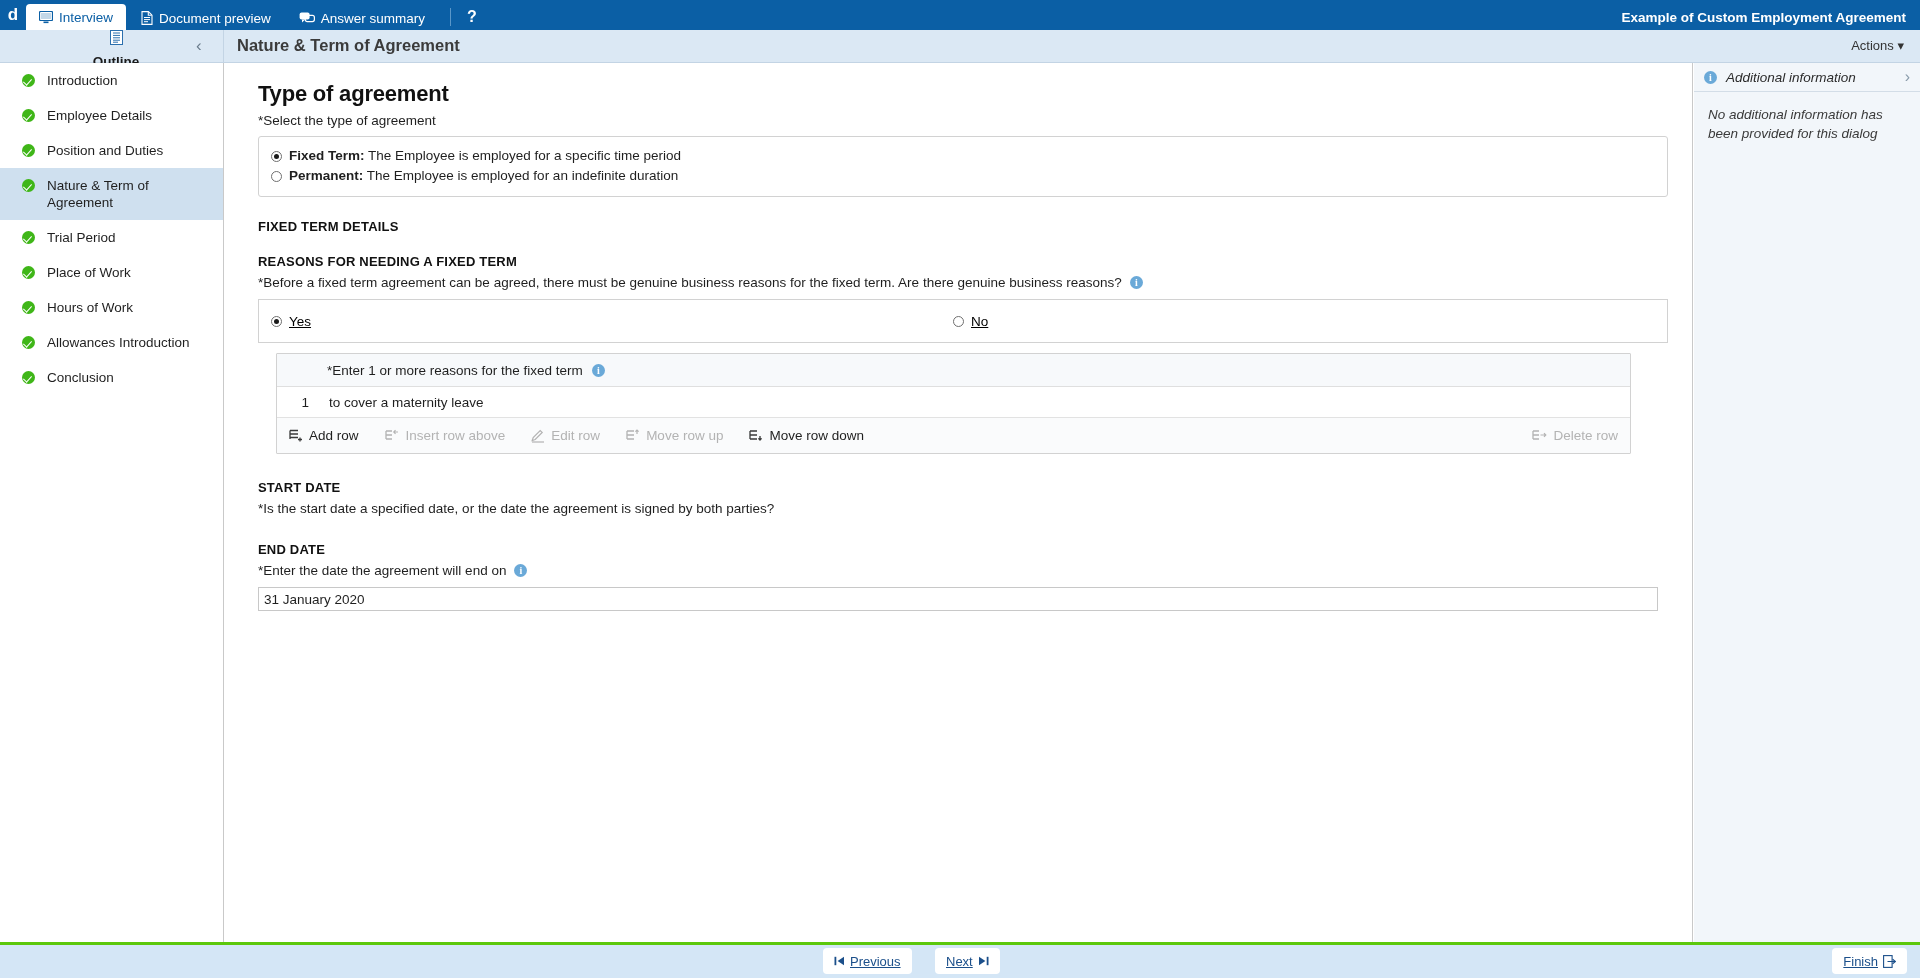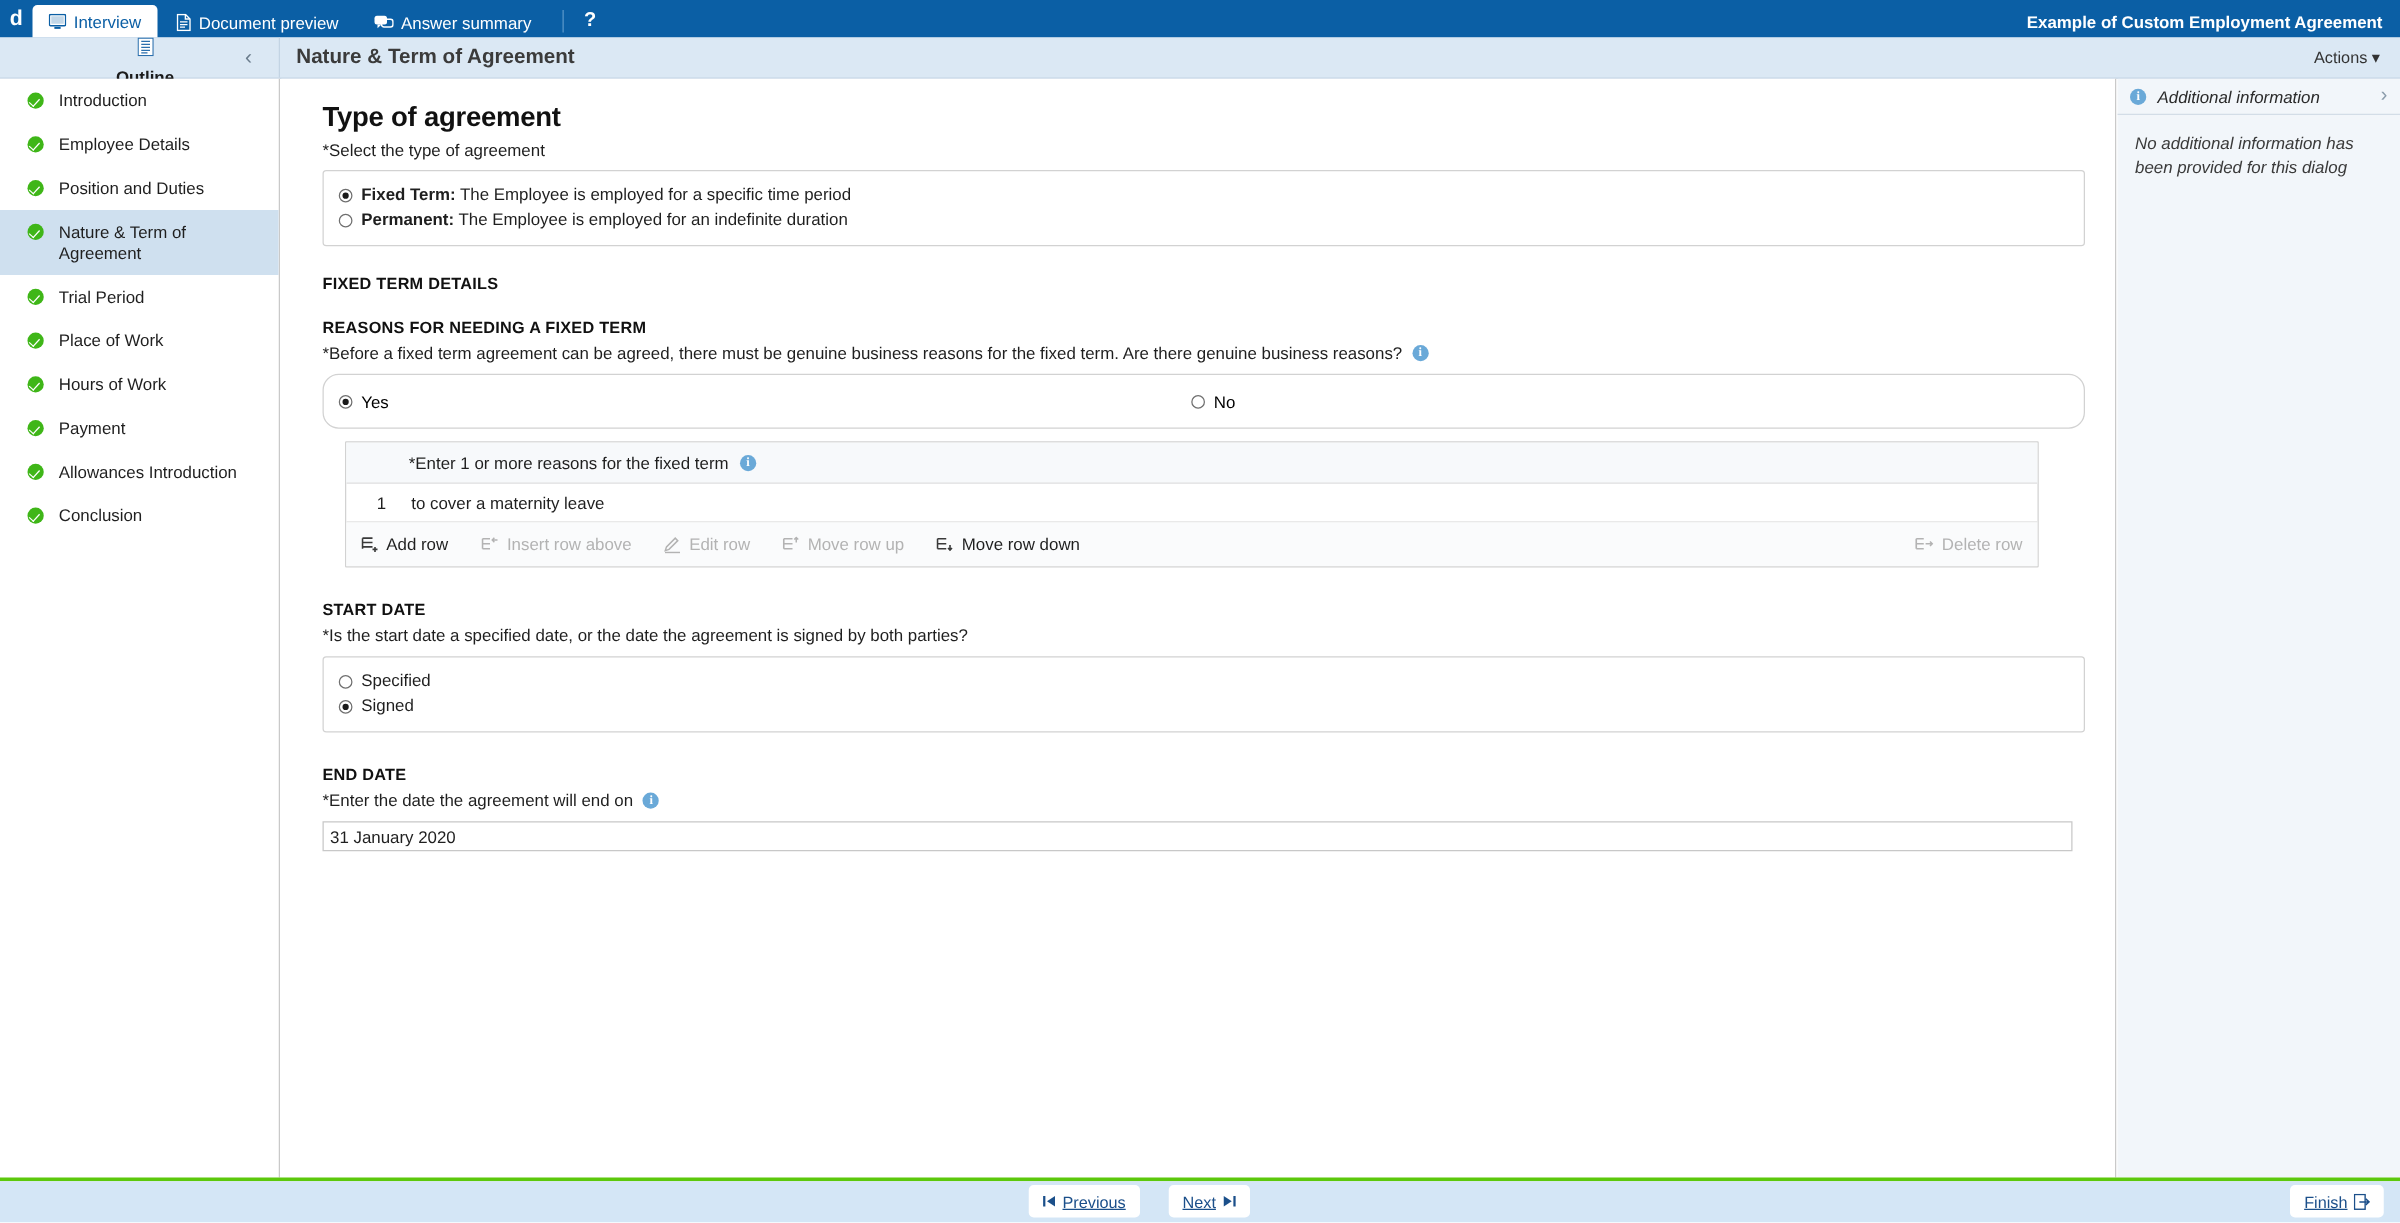--- a/index.html
+++ b/index.html
@@ -129,22 +129,22 @@
     width: 11px; height: 11px; border: 1px solid #6f6f6f;
     border-radius: 50%; background: #fff; margin: 0; position: relative;
     flex: 0 0 auto; cursor: pointer;
   }
   input[type="radio"]:checked::after {
     content: ""; position: absolute; left: 2px; top: 2px;
     width: 5px; height: 5px; border-radius: 50%; background: #1a1a1a;
   }
 
   .yesno-box {
-    border: 1px solid #d2d2d2; border-radius: 13px; background: #fff;
-    height: 44px; display: flex; align-items: center; padding-left: 12px;
+    border: 1px solid #d2d2d2; border-radius: 0; background: #fff;
+    height: 44px; display: flex; align-items: center; padding-left: 12px; text-decoration: underline;
   }
   .yesno-opt { display: flex; align-items: center; gap: 7px; font-size: 13.5px; }
   .yesno-opt.second { margin-left: 642px; }
 
   .info-icon {
     display: inline-block; width: 13px; height: 13px; border-radius: 50%;
     background: #6aa9d8; color: #ffffff; font-size: 10px; font-weight: bold;
     text-align: center; line-height: 13px; font-family: "Liberation Serif", serif;
     cursor: pointer; flex: 0 0 auto;
   }
@@ -312,24 +312,20 @@
     <span class="check"></span>
     <span class="outline-text">Trial Period</span>
   </div>
   <div class="outline-item">
     <span class="check"></span>
     <span class="outline-text">Place of Work</span>
   </div>
   <div class="outline-item">
     <span class="check"></span>
     <span class="outline-text">Hours of Work</span>
-  </div>
-  <div class="outline-item">
-    <span class="check"></span>
-    <span class="outline-text">Payment</span>
   </div>
   <div class="outline-item">
     <span class="check"></span>
     <span class="outline-text">Allowances Introduction</span>
   </div>
   <div class="outline-item">
     <span class="check"></span>
     <span class="outline-text">Conclusion</span>
   </div>
 </div>
@@ -442,30 +438,20 @@
           </span>
           <span>Delete row</span>
         </div>
       </div>
     </div>
 
     
     <div class="group-head" style="margin-top:26px">START DATE</div>
     <div class="subprompt">*Is the start date a specified date, or the date the agreement is signed by both parties?</div>
 
-    <div class="radio-box">
-      <label class="radio-row">
-        <input type="radio" name="startdate" style="">
-        <span class="radio-line">Specified</span>
-      </label>
-      <label class="radio-row">
-        <input type="radio" name="startdate" checked="" style="">
-        <span class="radio-line">Signed</span>
-      </label>
-    </div>
 
     
     <div class="group-head" style="margin-top:26px">END DATE</div>
     <div class="subprompt">
       <span>*Enter the date the agreement will end on</span>
       <span class="info-icon">i</span>
     </div>
     <input class="text-input" type="text" value="31 January 2020" style="">
 
   </div>

